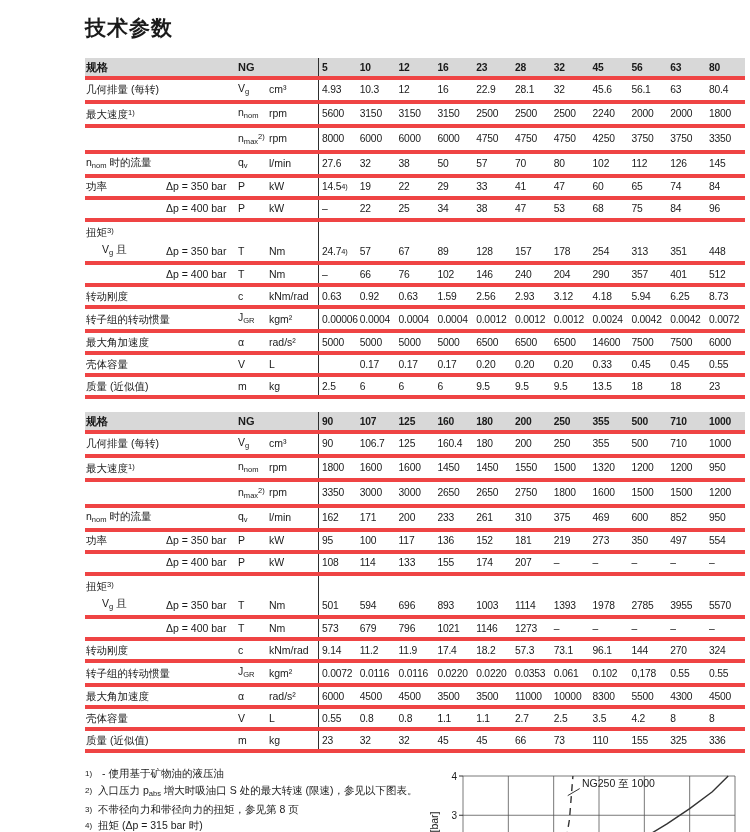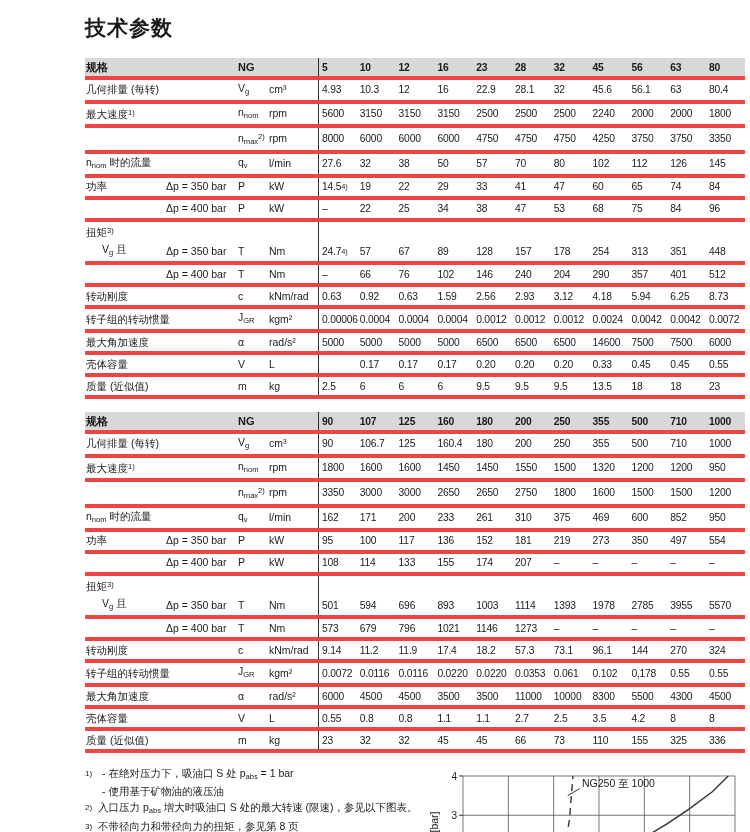--- a/index.html
+++ b/index.html
@@ -521,21 +521,20 @@
         <div class="c val">336</div>
       </div>
     </div>
 
   <div class="bottom">
     <div class="fcol">
       <div id="footnotes">
           <div class="fnote">
             <div class="mk">1)</div>
             <div class="ft">
-              <div class="bullet">- 在绝对压力下，吸油口 S 处 p<sub>abs</sub> = 1 bar</div>
               <div class="bullet">- 使用基于矿物油的液压油</div>
             </div>
           </div>
           <div class="fnote">
             <div class="mk">2)</div>
             <div class="ft">
               <div class="">入口压力 p<sub>abs</sub> 增大时吸油口 S 处的最大转速 (限速)，参见以下图表。</div>
             </div>
           </div>
           <div class="fnote">

